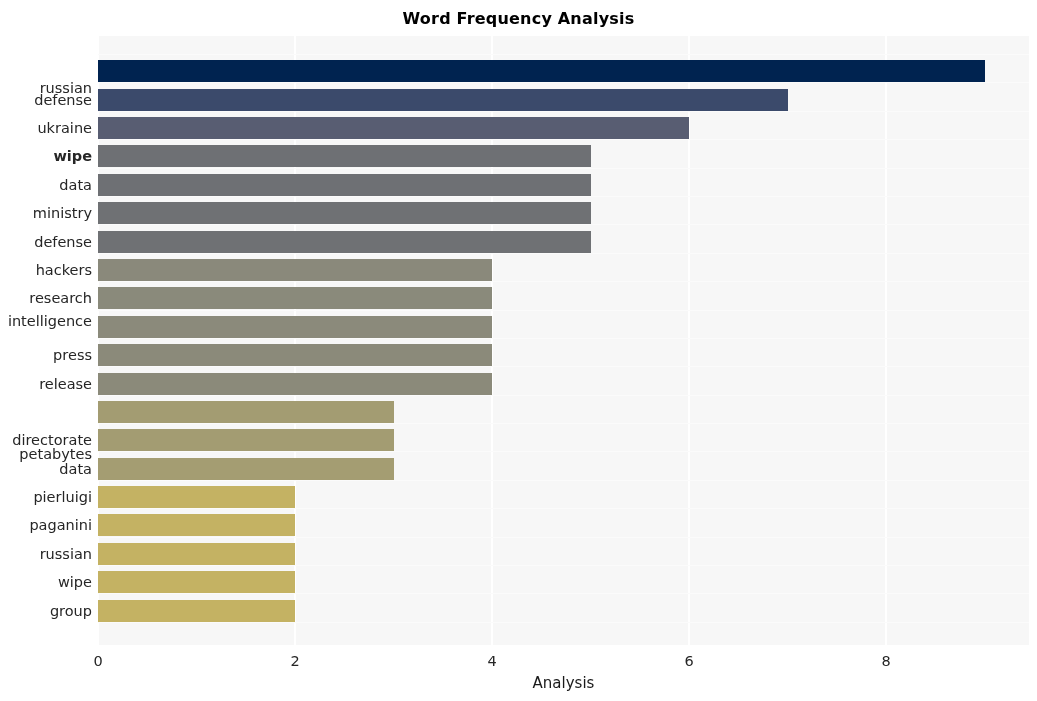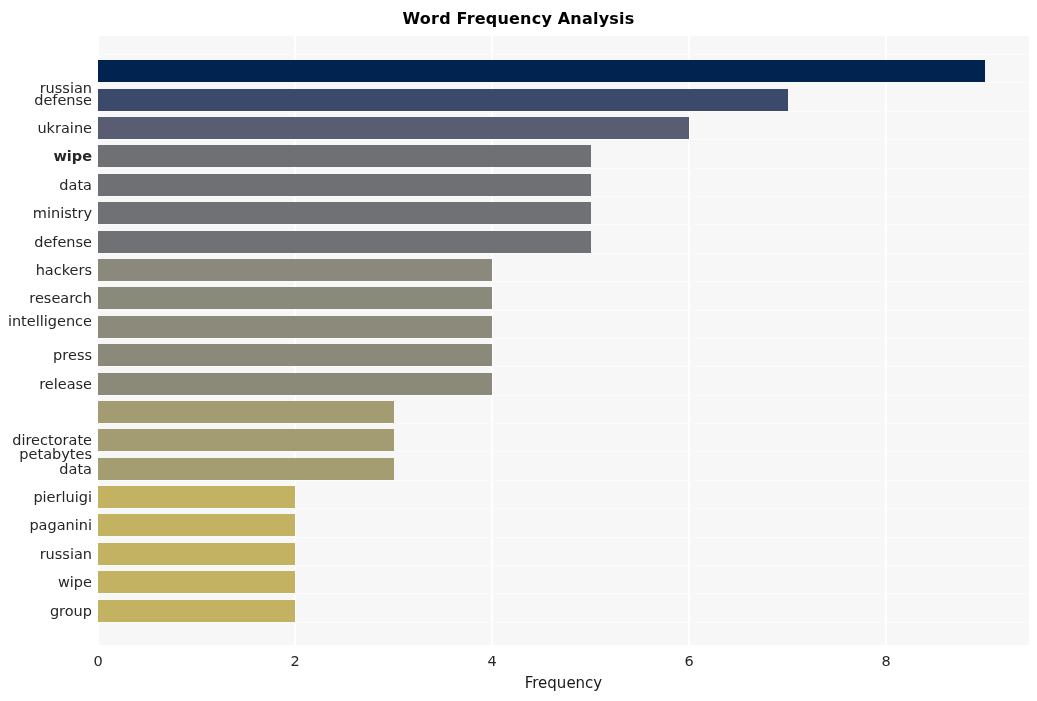--- a/index.html
+++ b/index.html
@@ -206,15 +206,15 @@
     </div>
 
   <div id="x-axis-labels">
       <div class="x-tick-label" style="left: 98px;">0</div>
       <div class="x-tick-label" style="left: 295.037px;">2</div>
       <div class="x-tick-label" style="left: 492.074px;">4</div>
       <div class="x-tick-label" style="left: 689.111px;">6</div>
       <div class="x-tick-label" style="left: 886.148px;">8</div>
     </div>
 
-  <div id="x-axis-title">Frequency</div>
+  <div id="x-axis-title">Analysis</div>
 
 </div>
 
 </body></html>

